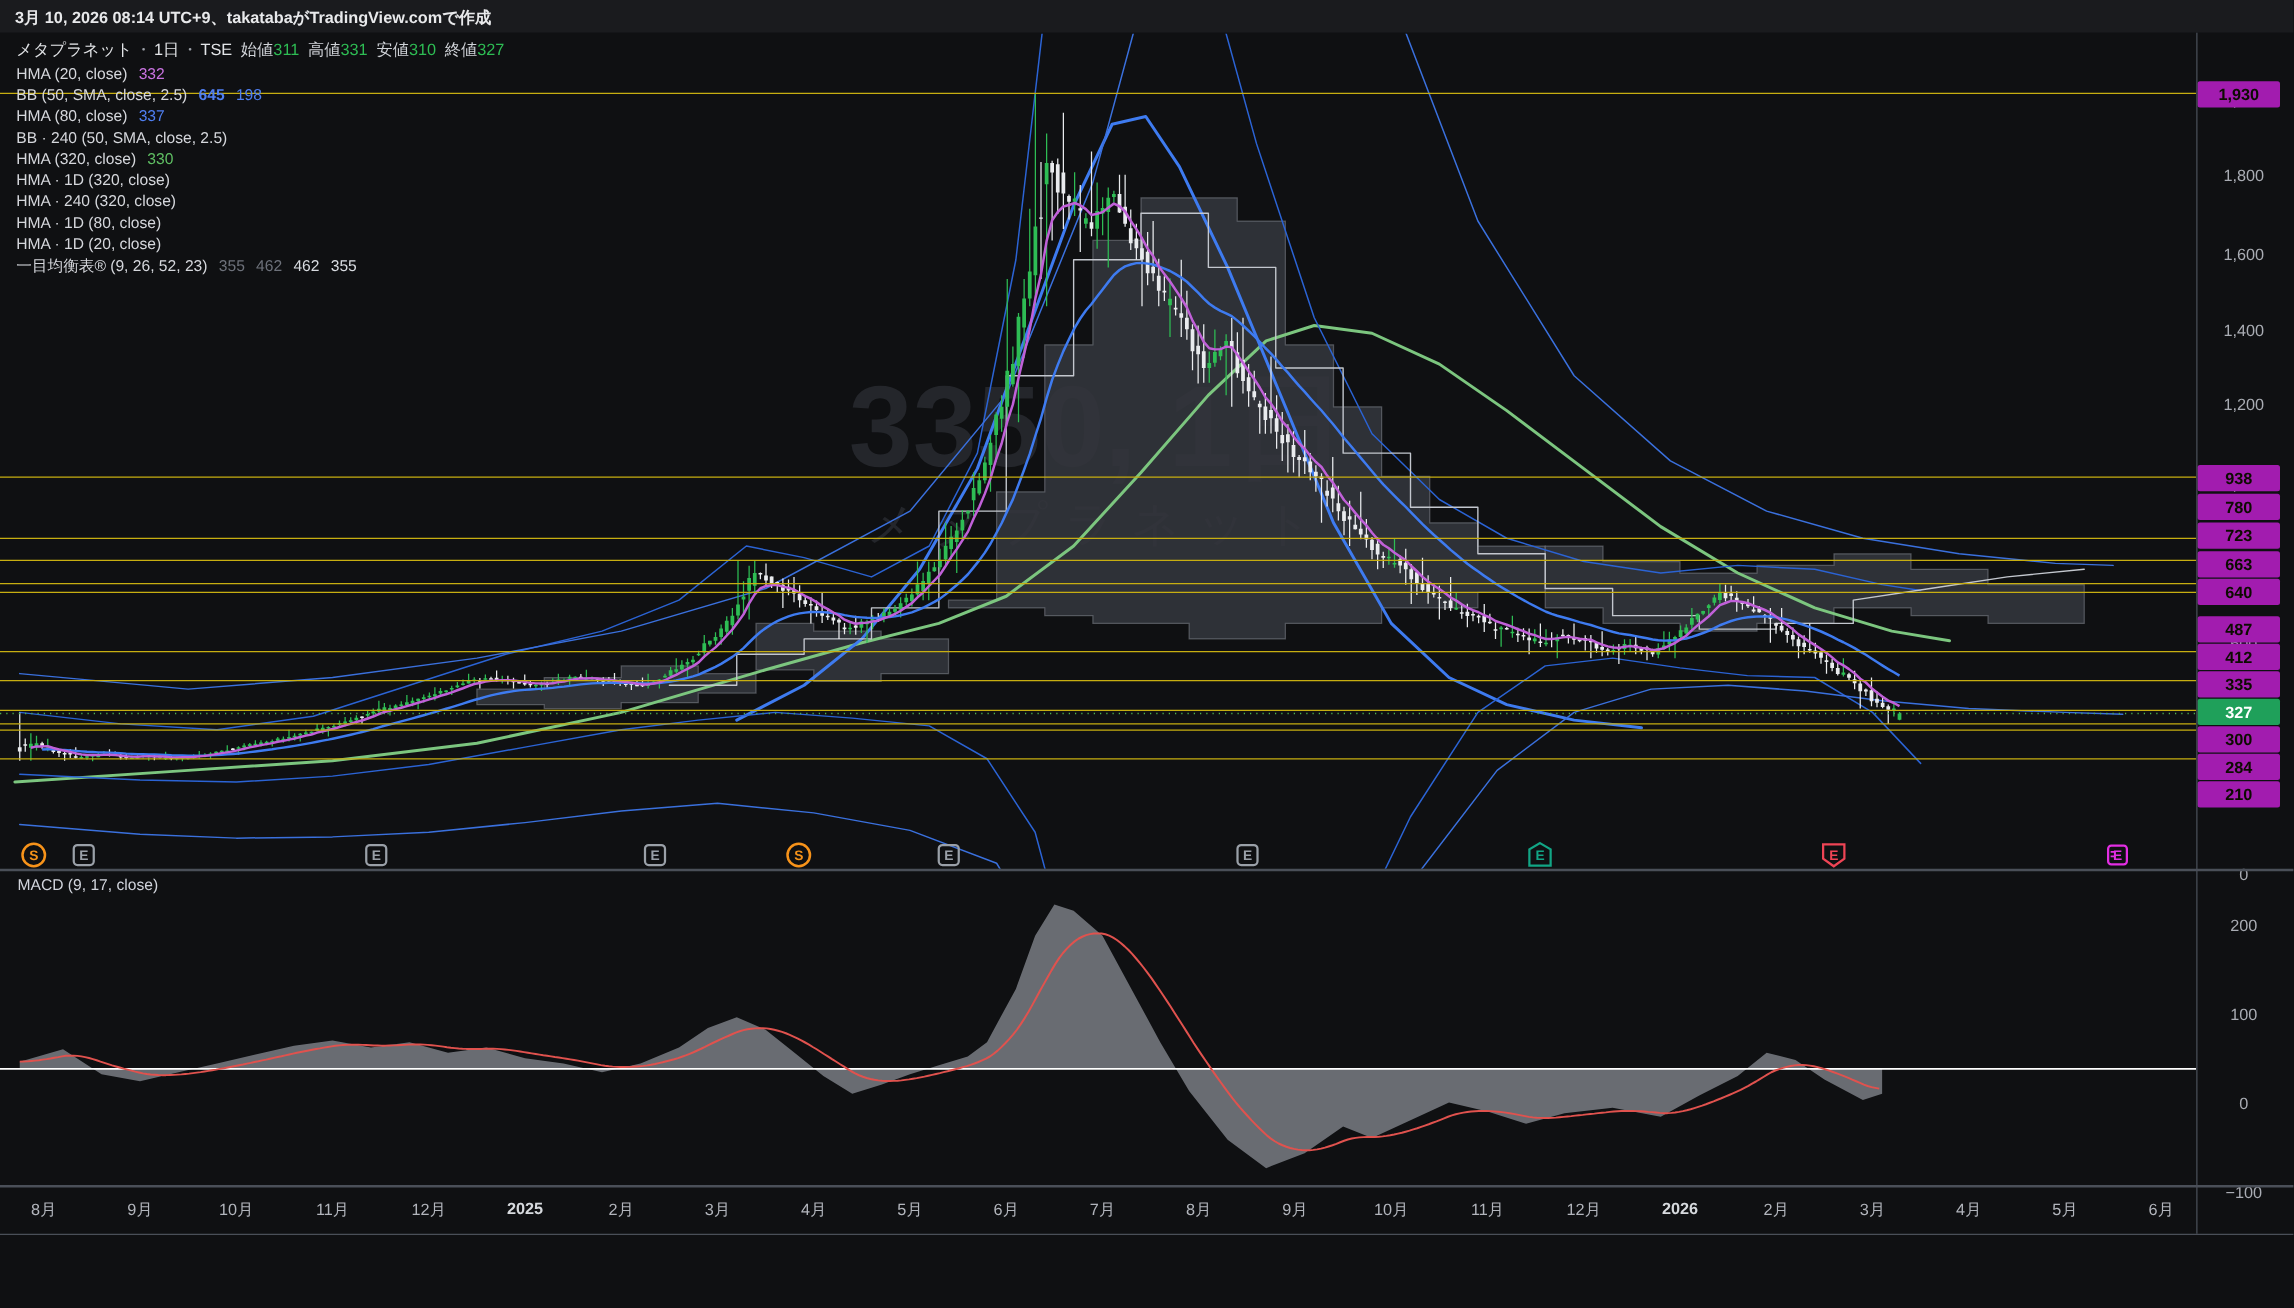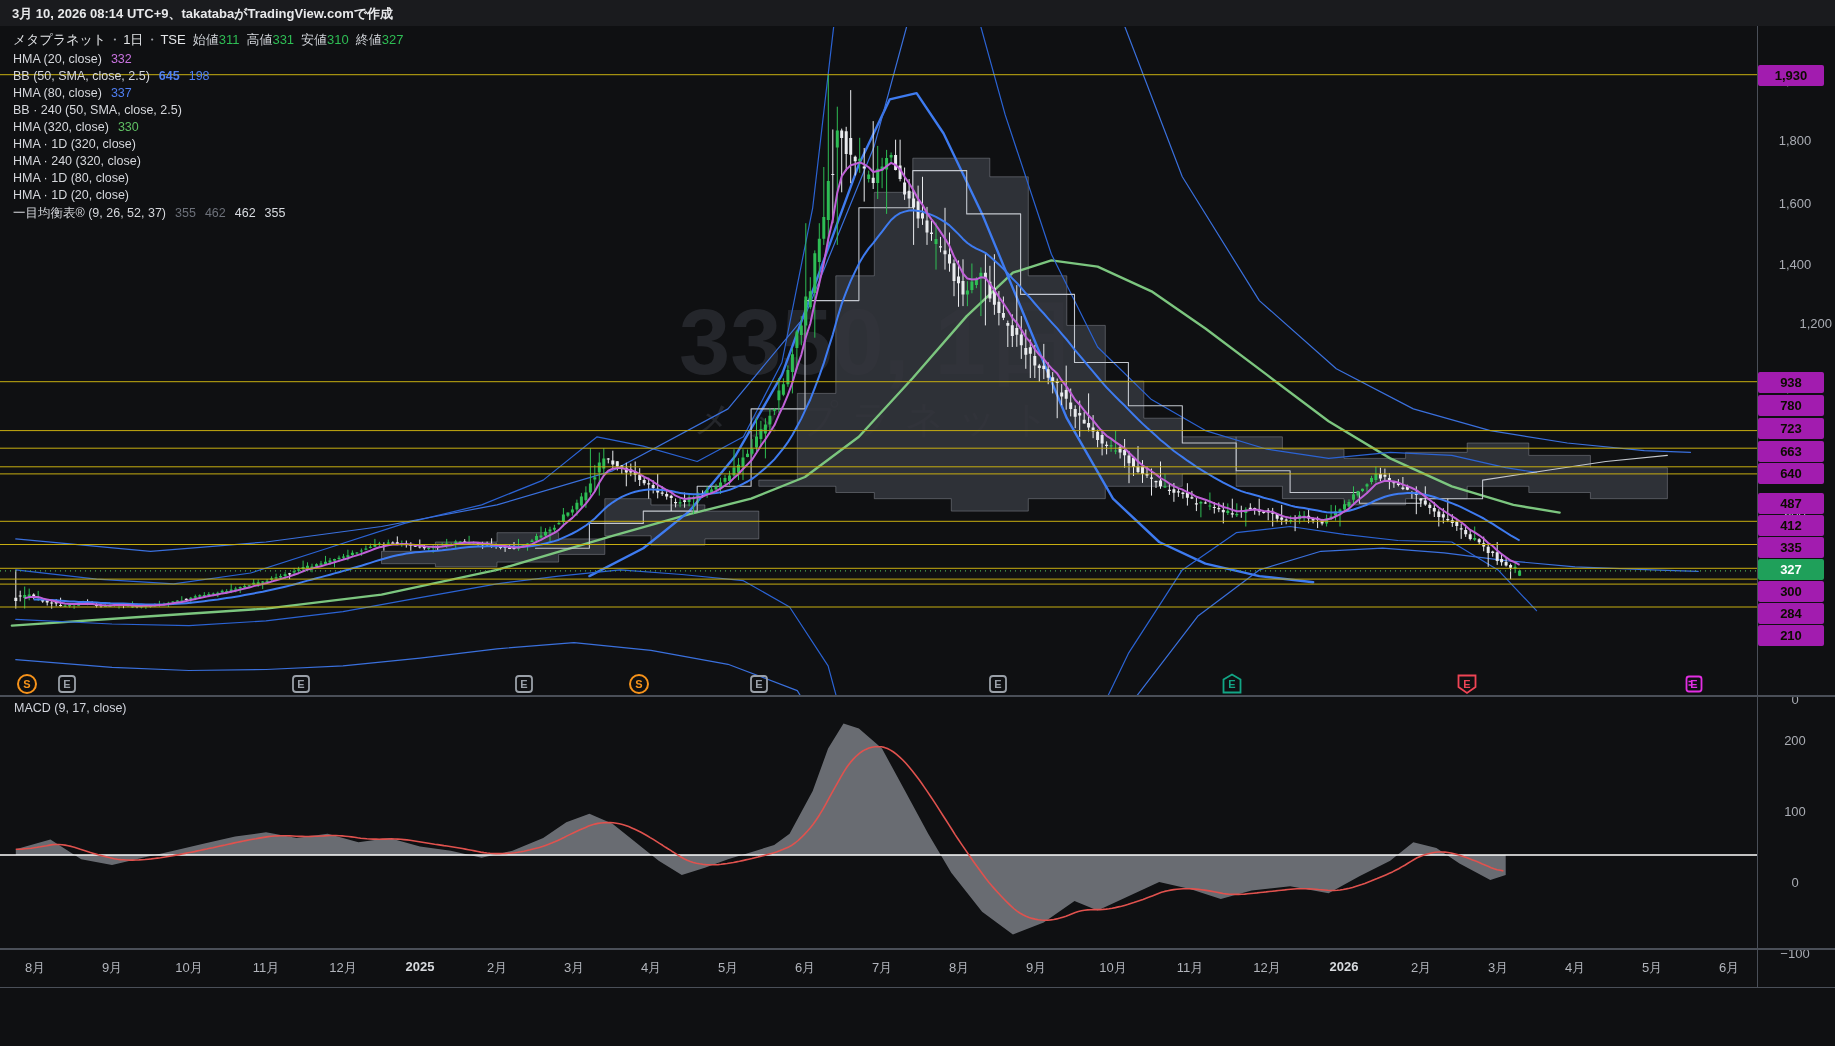--- a/index.html
+++ b/index.html
@@ -102,29 +102,29 @@
       <div class="lg-row lg-title"><span>メタプラネット</span><span class="lg-sep">・</span><span>1日</span><span class="lg-sep">・</span><span>TSE</span><span class="ohlc-lab">始値</span><span style="color: rgb(46, 189, 84);">311</span><span class="ohlc-lab">高値</span><span style="color: rgb(46, 189, 84);">331</span><span class="ohlc-lab">安値</span><span style="color: rgb(46, 189, 84);">310</span><span class="ohlc-lab">終値</span><span style="color: rgb(46, 189, 84);">327</span></div>
       <div class="lg-row"><span>HMA (20, close)</span><span class="lg-val" style="color: rgb(201, 115, 224);">332</span></div>
       <div class="lg-row"><span>BB (50, SMA, close, 2.5)</span><span class="lg-val" style="color: rgb(79, 127, 242); font-weight: bold;">645</span><span class="lg-val" style="color: rgb(79, 127, 242);">198</span></div>
       <div class="lg-row"><span>HMA (80, close)</span><span class="lg-val" style="color: rgb(79, 127, 242);">337</span></div>
       <div class="lg-row"><span>BB · 240 (50, SMA, close, 2.5)</span></div>
       <div class="lg-row"><span>HMA (320, close)</span><span class="lg-val" style="color: rgb(95, 191, 99);">330</span></div>
       <div class="lg-row"><span>HMA · 1D (320, close)</span></div>
       <div class="lg-row"><span>HMA · 240 (320, close)</span></div>
       <div class="lg-row"><span>HMA · 1D (80, close)</span></div>
       <div class="lg-row"><span>HMA · 1D (20, close)</span></div>
-      <div class="lg-row"><span>一目均衡表® (9, 26, 52, 37)</span><span class="lg-val" style="color: rgb(109, 113, 122);">355</span><span class="lg-val" style="color: rgb(109, 113, 122);">462</span><span class="lg-val" style="color: rgb(216, 219, 224);">462</span><span class="lg-val" style="color: rgb(216, 219, 224);">355</span></div>
+      <div class="lg-row"><span>一目均衡表® (9, 26, 52, 23)</span><span class="lg-val" style="color: rgb(109, 113, 122);">355</span><span class="lg-val" style="color: rgb(109, 113, 122);">462</span><span class="lg-val" style="color: rgb(216, 219, 224);">462</span><span class="lg-val" style="color: rgb(216, 219, 224);">355</span></div>
     </div>
 
   <div id="paxis">
       <div class="abs paxis-lab" style="top: 45px;">2,000</div>
       <div class="abs paxis-lab" style="top: 105px;">1,800</div>
       <div class="abs paxis-lab" style="top: 168px;">1,600</div>
       <div class="abs paxis-lab" style="top: 229px;">1,400</div>
-      <div class="abs paxis-lab" style="top: 288px; text-align: right;">1,200</div>
+      <div class="abs paxis-lab" style="top: 288px;">1,200</div>
       <div class="abs paxis-lab" style="top: 352px;">1,000</div>
       <div class="abs paxis-lab" style="top: 479px;">600</div>
       <div class="abs paxis-lab" style="top: 664px;">0</div>
       <div class="abs paxis-lab" style="top: 705px;">200</div>
       <div class="abs paxis-lab" style="top: 776px;">100</div>
       <div class="abs paxis-lab" style="top: 847px;">0</div>
       <div class="abs paxis-lab" style="top: 918px;">−100</div>
       <div class="abs badge badge-yellow" style="top: 65px;">1,930</div>
       <div class="abs badge badge-yellow" style="top: 372px;">938</div>
       <div class="abs badge badge-yellow" style="top: 395px;">780</div>

